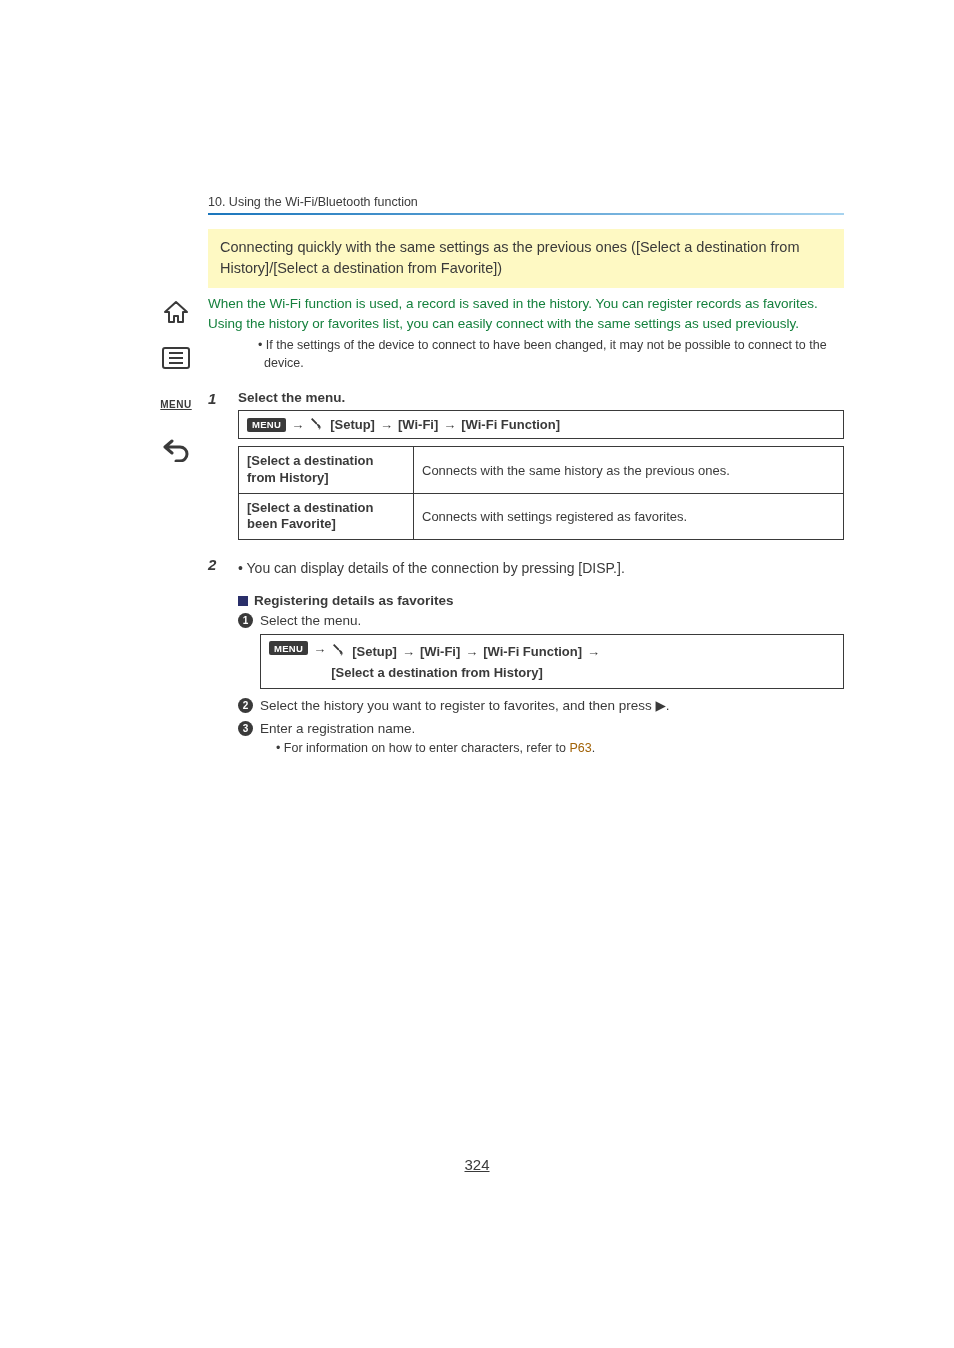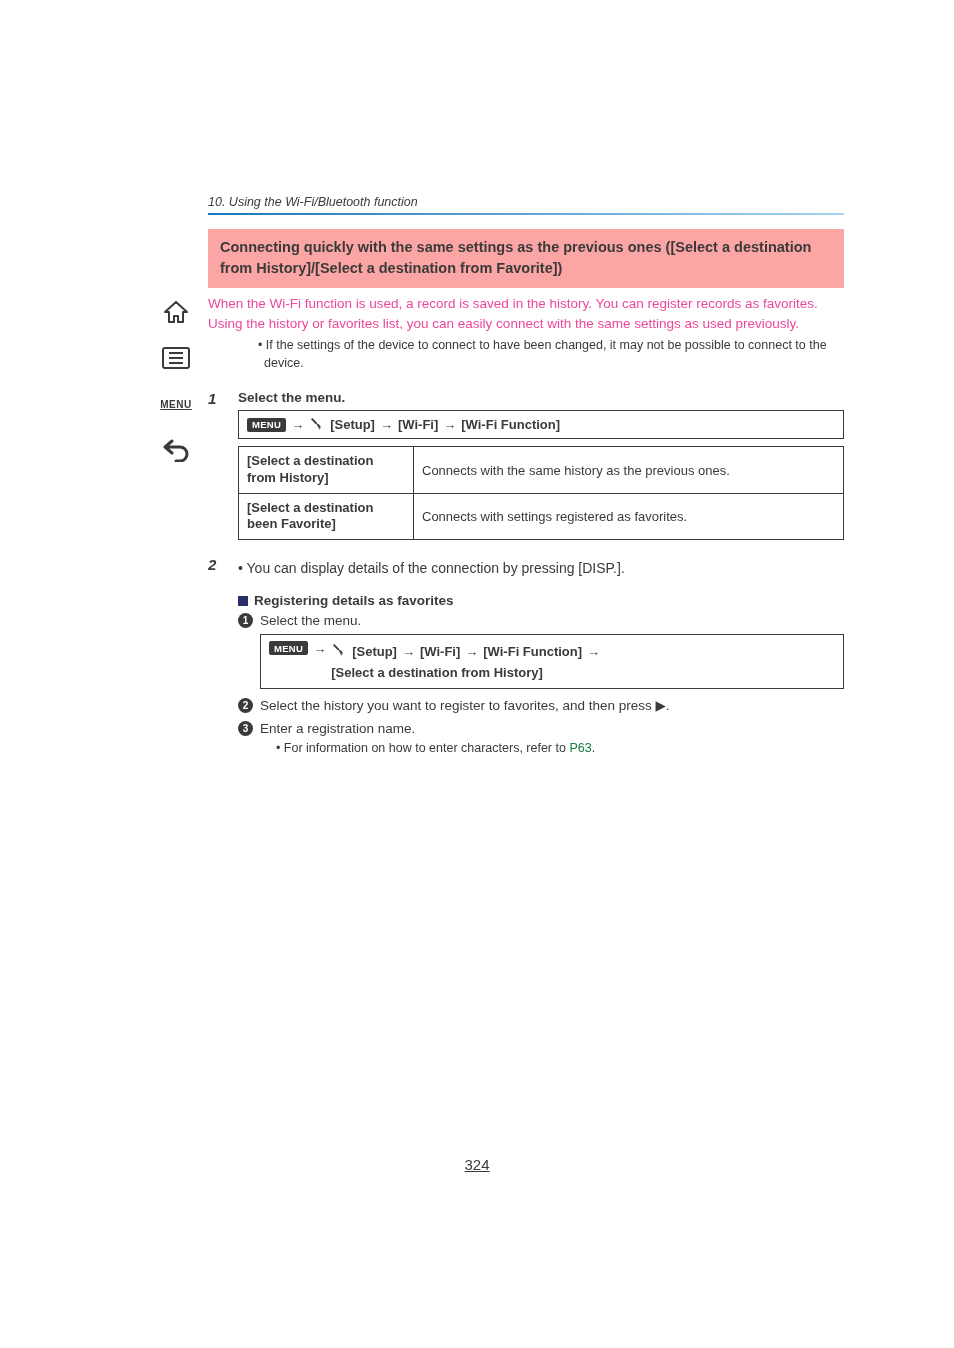--- a/index.html
+++ b/index.html
@@ -28,40 +28,39 @@
       font-size: 10px;
       text-decoration: underline;
       font-weight: bold;
       letter-spacing: 0.5px;
       color: #3a3a3a;
     }
     .breadcrumb {
       font-size: 12.5px;
       color: #3a3a3a;
       margin-bottom: 4px;
-      font-style: italic;
     }
     .hr-blue {
       border: 0;
       height: 2px;
       background: linear-gradient(to right, #1b76bc, #a7d3ef);
       margin-bottom: 14px;
     }
     .section-title-box {
-      background: #fca5a5;
-      font-weight: bold;
+      background: #fef9c3;
+      font-weight: normal;
       font-size: 14.5px;
       color: #3a3a3a;
       padding: 8px 10px 9px 12px;
       line-height: 1.45;
       margin-bottom: 6px;
     }
     .intro {
       font-size: 13.5px;
-      color: #ec4899;
+      color: #15803d;
       line-height: 1.45;
       margin-bottom: 3px;
     }
     .bullet-note {
       font-size: 12.5px;
       color: #3a3a3a;
       line-height: 1.45;
       padding-left: 8px;
       text-indent: -6px;
       margin-bottom: 18px;
@@ -177,21 +176,21 @@
     .menu-path-box.multi .path-lines .l2 {
       display: flex; align-items: center; gap: 5px; flex-wrap: wrap;
     }
     .note-sub {
       font-size: 12.5px;
       line-height: 1.5;
       margin-left: 16px;
       text-indent: -7px;
       padding-left: 7px;
     }
-    .note-sub .link { color: #15803d; }
+    .note-sub .link { color: #a16207; }
     .page-num {
       position: absolute;
       bottom: 175px;
       left: 0;
       width: 100%;
       text-align: center;
       font-size: 15px;
       text-decoration: underline;
     }
     .wrench-svg { display: inline-block; }

